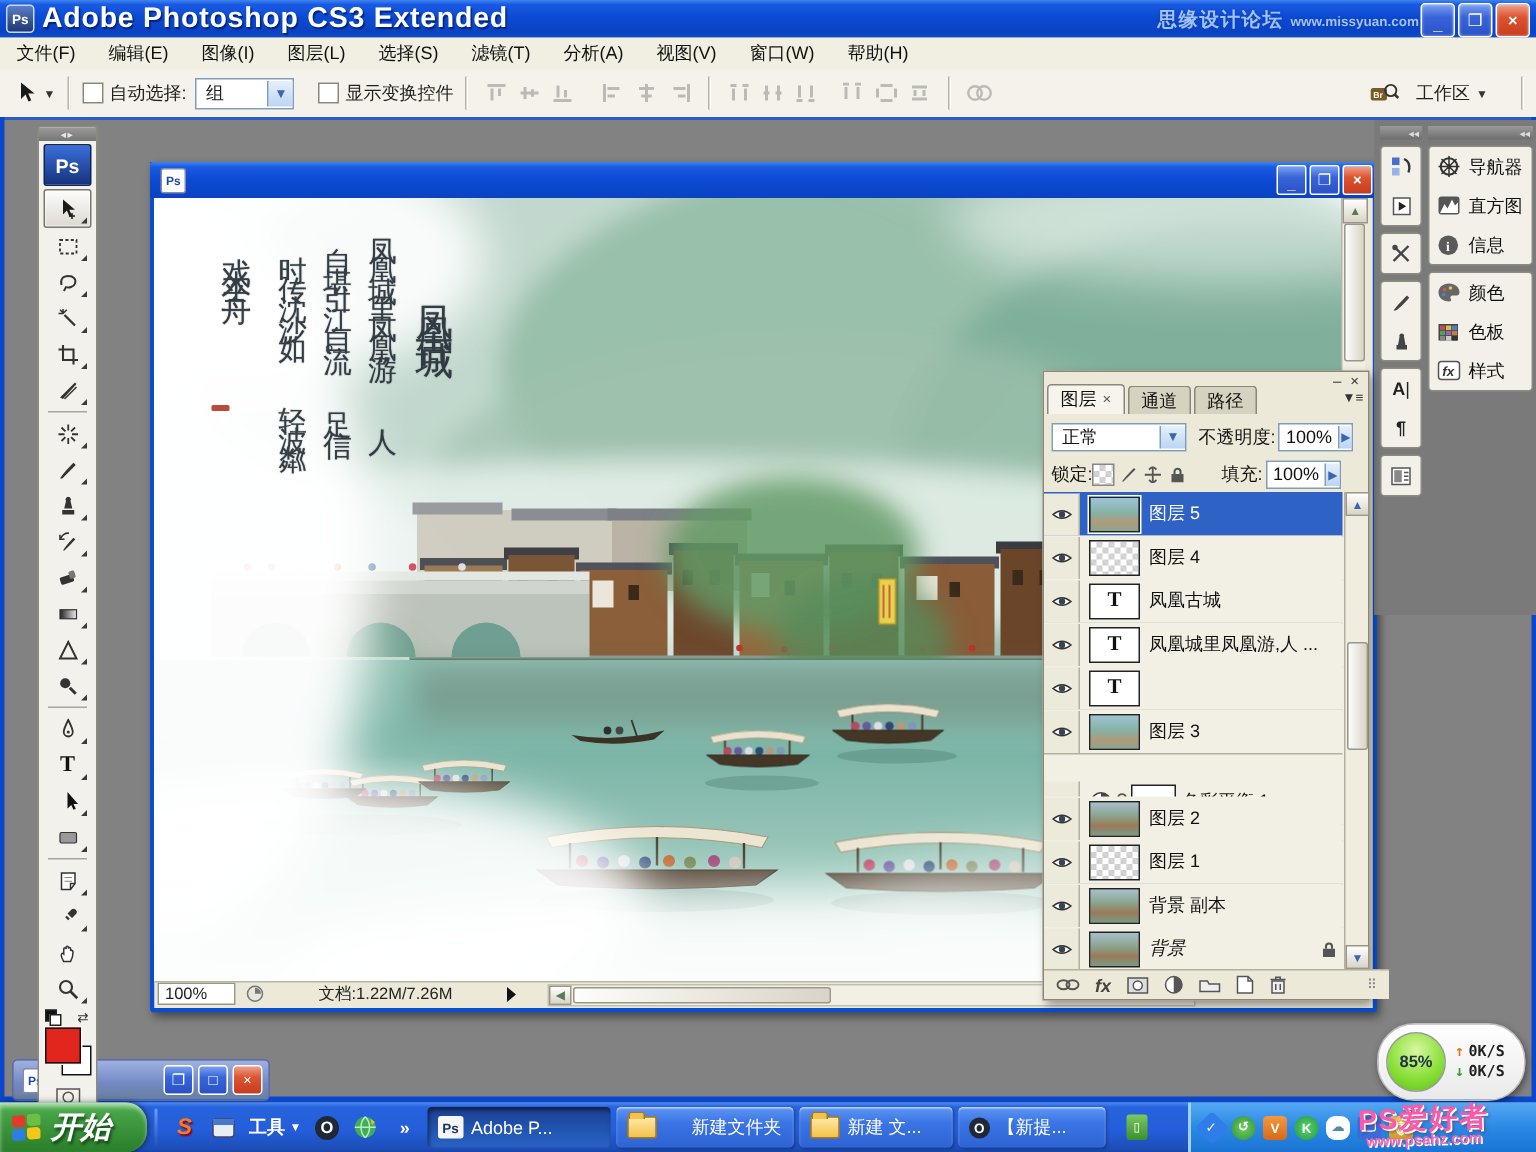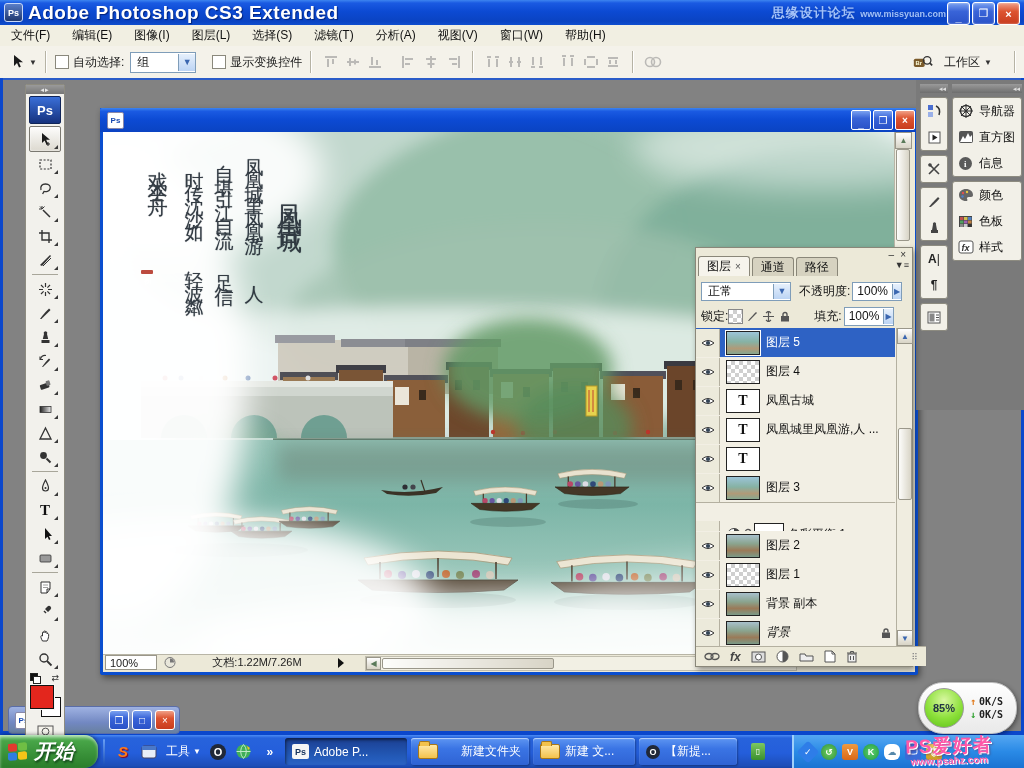--- a/index.html
+++ b/index.html
@@ -1104,21 +1104,21 @@
     <div class="qlsep"></div>
     <div class="qico">
         <span style="font-weight:bold;font-size:15px;font-style:italic;color:#ff7a18;text-shadow:1px 1px 1px #802;">S</span>
       </div>
     <div class="qico">
         <svg width="16" height="16" viewBox="0 0 16 16">
           <rect x="1" y="2" width="14" height="12" rx="2" fill="#e8eef8" stroke="#446"></rect>
           <rect x="1" y="2" width="14" height="4" fill="#4a78c8"></rect>
         </svg>
       </div>
-    <div class="flex" style="gap:3px;margin:0 4px;">
+    <div class="flex" style="gap:3px;margin:0 4px;font-weight:bold;">
       <span>工具</span>
       <span style="font-size:8px;">▼</span>
     </div>
     <div class="qico">
         <span style="width:16px;height:16px;border-radius:50%;background:#202838;color:#fff;font-size:11px;font-weight:bold;display:flex;align-items:center;justify-content:center;">O</span>
       </div>
     <div class="qico">
         <svg width="17" height="17" viewBox="0 0 17 17">
           <circle cx="8.5" cy="8.5" r="7" fill="#3fae58"></circle>
           <path d="M1.5 8.5h14M8.5 1.5a10 10 0 0 1 0 14M8.5 1.5a10 10 0 0 0 0 14" stroke="#bfe8c8" stroke-width="1" fill="none"></path>

